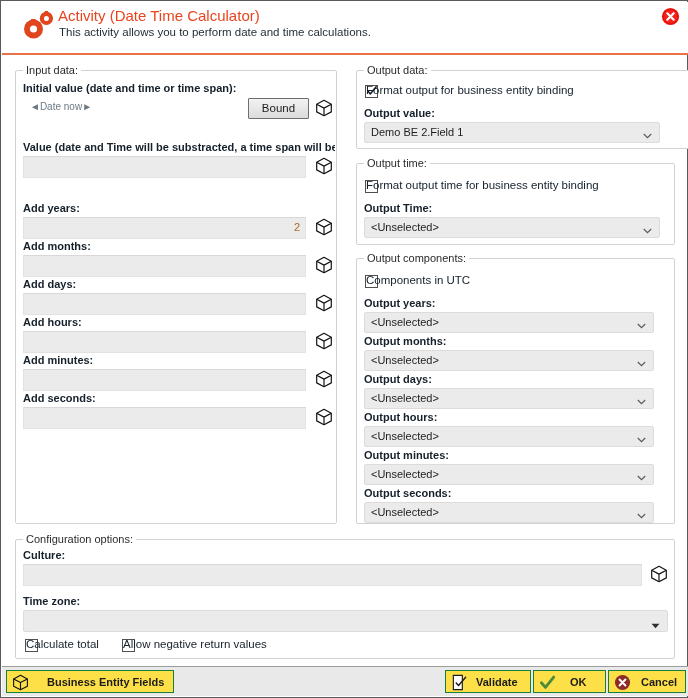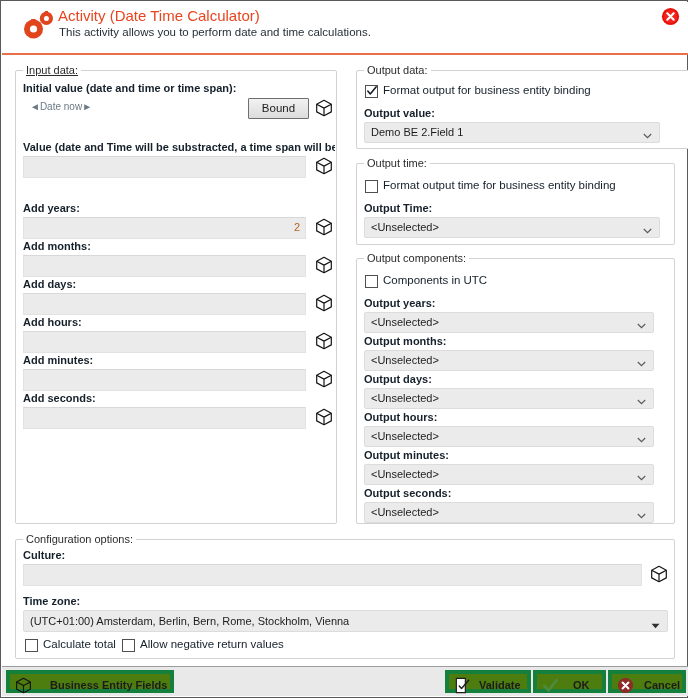--- a/index.html
+++ b/index.html
@@ -43,35 +43,35 @@
   .combo .ctext{position:absolute;left:6px;top:3px;font-size:11px;color:#1c1c1c;white-space:nowrap;}
   .combo .carrow{position:absolute;right:7px;top:6px;width:9px;height:6px;}
 
   .combo.flat{background:#ebebeb;border:1px solid #dcdcdc;}
 
   
   .cbwrap{position:absolute;cursor:pointer;}
   .cbbox{position:absolute;left:0;top:0;width:13px;height:13px;box-sizing:border-box;
          background:#ffffff;border:1px solid #4f4f4f;}
   .cbtick{position:absolute;left:1px;top:0px;width:12px;height:12px;}
-  .cbtext{position:absolute;left:18px;top:-1px;font-size:11.5px;color:#15202b;white-space:nowrap;}
+  .cbtext{position:absolute;left:1px;top:-1px;font-size:11.5px;color:#15202b;white-space:nowrap;}
 
   
   .boundbtn{position:absolute;box-sizing:border-box;
             background:linear-gradient(#f2f2f2,#dcdcdc);border:1px solid #6f6f6f;
             border-radius:1px;text-align:center;cursor:pointer;}
   .boundbtn span{font-size:11.5px;color:#1c1c1c;line-height:19px;}
 
   .datenow{position:absolute;font-size:10px;color:#6d7a86;white-space:nowrap;}
 
   
   .botbar{position:absolute;left:1px;bottom:1px;width:686px;height:30px;
           background:#e9e9e9;border-top:1px solid #9c9c9c;box-sizing:border-box;}
   .bbtn{position:absolute;top:3px;height:23px;box-sizing:border-box;
-        background:#4d7c0f;border:4px solid #15803d;cursor:pointer;}
+        background:#fde047;border:1px solid #15803d;cursor:pointer;}
   .bbtn .btxt{position:absolute;font-size:11px;font-weight:bold;color:#1c1c1c;top:5px;white-space:nowrap;}
   .bbtn .bico{position:absolute;left:5px;top:3px;width:17px;height:17px;}
 </style>
 </head>
 <body>
 
 <div id="app">
 
   <div class="header">
     <div class="gears">
@@ -92,21 +92,21 @@
       <svg width="19" height="19" viewBox="0 0 19 19">
         <circle cx="9.5" cy="9.5" r="8.6" fill="#e8120c"></circle>
         <circle cx="9.5" cy="9.5" r="6.6" fill="#f2231c"></circle>
         <path d="M6.3 6.3 L12.7 12.7 M12.7 6.3 L6.3 12.7" stroke="#ffffff" stroke-width="2.1" stroke-linecap="round"></path>
       </svg>
     </div>
   </div>
   <div class="header-sep"></div>
 
   <div class="group" style="left:14px;top:69px;width:322px;height:454px;">
-    <div class="group-title" style="left:7px;top:-7px;text-decoration:underline;">Input data:</div>
+    <div class="group-title" style="left:7px;top:-7px;">Input data:</div>
 
     <div class="lbl" style="left:7px;top:11px;">Initial value (date and time or time span):</div>
     <div class="datenow" style="left:14px;top:30px;">◄Date now►</div>
 
     <div class="boundbtn" style="left:232px;top:27px;width:61px;height:21px;">
       <span>Bound</span>
     </div>
     <div class="cube" style="left:299px;top:28px;">
       <svg width="18" height="18" viewBox="0 0 18 18">
           <g fill="none" stroke="#141414" stroke-width="1.2" stroke-linejoin="round">
@@ -313,21 +313,20 @@
       <svg width="18" height="18" viewBox="0 0 18 18">
           <g fill="none" stroke="#141414" stroke-width="1.2" stroke-linejoin="round">
         <path d="M9 1.3 L16.3 5.2 L16.3 12.9 L9 16.7 L1.7 12.9 L1.7 5.2 Z"></path>
             <path d="M1.7 5.2 L9 9.1 L16.3 5.2 M9 9.1 L9 16.7"></path>
           </g>
         </svg>
     </div>
 
     <div class="lbl" style="left:7px;top:55px;">Time zone:</div>
     <div class="combo flat" style="left:7px;top:70px;width:645px;height:22px;">
-      <span class="ctext" style="top:4px;">(UTC+01:00) Amsterdam, Berlin, Bern, Rome, Stockholm, Vienna</span>
       <span class="carrow" style="top:8px;">
         <svg width="9" height="6" viewBox="0 0 9 6">
             <path d="M0.5 0.7 L4.5 5.3 L8.5 0.7 Z" fill="#2f2f2f"></path>
           </svg>
       </span>
     </div>
 
     <div class="cbwrap" style="left:9px;top:99px;">
       <span class="cbbox"></span>
       <span class="cbtext">Calculate total</span>

